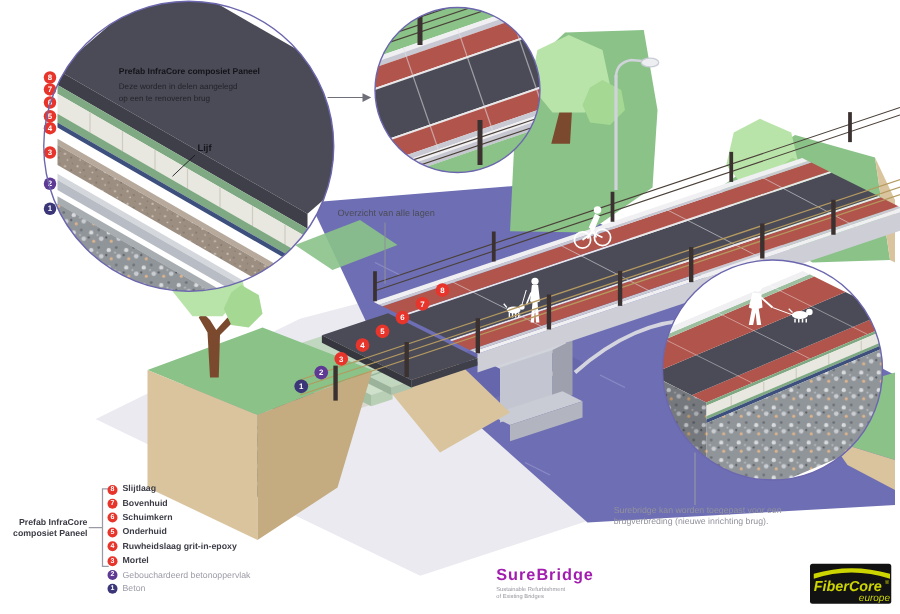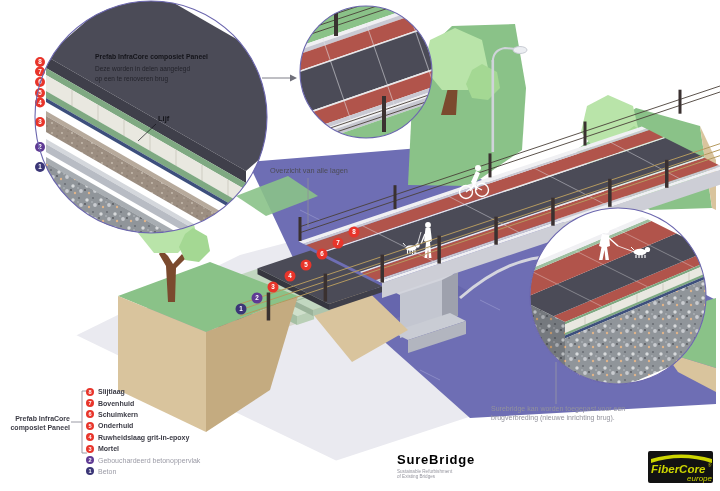--- a/index.html
+++ b/index.html
@@ -27,21 +27,21 @@
   .lg-label{font:bold 7px "Liberation Sans",sans-serif;color:var(--text_dark);white-space:nowrap;}
   .lg-label.muted{font-weight:normal;color:#9b9ba6;}
   .lg-group{position:absolute;left:6px;top:31px;width:64px;text-align:right;
             font:bold 7px "Liberation Sans",sans-serif;color:var(--text_dark);line-height:8.5px;}
   .bracket{position:absolute;left:58px;top:2px;}
   
   .widening-note{position:absolute;left:491px;top:405px;width:210px;
             font:7px "Liberation Sans",sans-serif;color:#92929c;line-height:8.6px;}
   
   .logo-surebridge{position:absolute;left:397px;top:452px;}
-  .sb-name{font:bold 13px "Liberation Sans",sans-serif;letter-spacing:.8px;color:#000000;}
+  .sb-name{font:bold 13px "Liberation Sans",sans-serif;letter-spacing:.8px;color:#a21caf;}
   .sb-tag{font:4.6px "Liberation Sans",sans-serif;color:#95959e;line-height:5.4px;margin-top:2px;}
   .logo-strukton{position:absolute;left:506px;top:450px;display:flex;}
   .sk-text{margin-left:9px;}
   .sk-name{font:bold 17px "Liberation Sans",sans-serif;color:#3a3a42;line-height:17px;}
   .sk-div{font:10.5px "Liberation Sans",sans-serif;color:#3a3a42;letter-spacing:1.5px;margin-top:2px;}
   .logo-fibercore{position:absolute;left:648px;top:451px;width:65px;height:32px;background:var(--logo_black);
             border-radius:2px;overflow:hidden;text-align:right;}
 </style>
 </head>
 <body>

